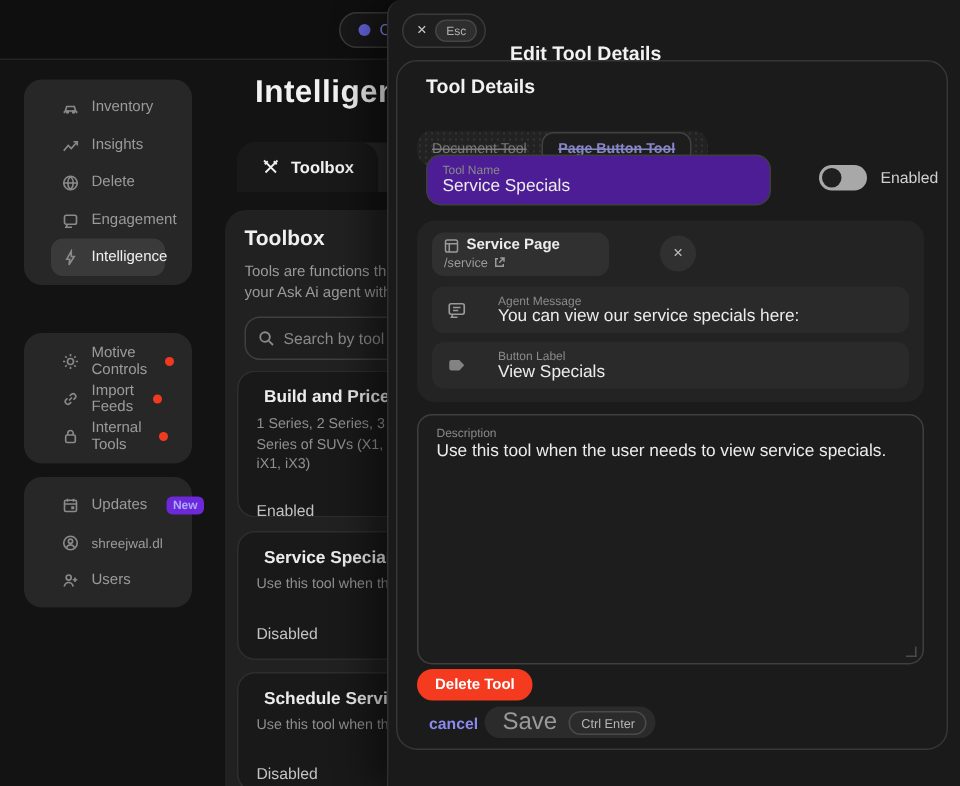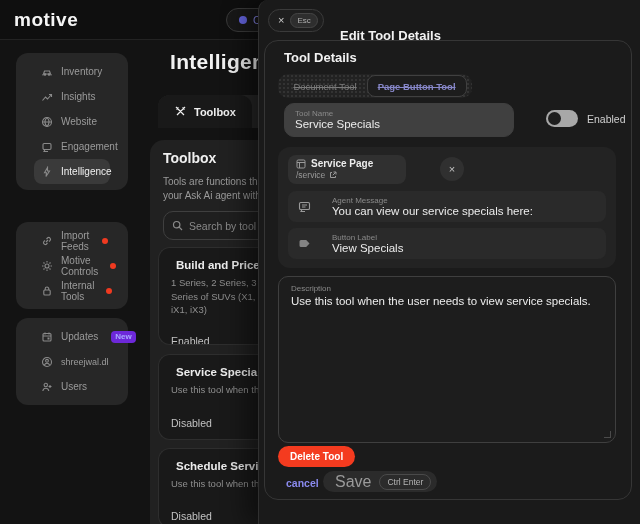--- a/index.html
+++ b/index.html
@@ -72,29 +72,29 @@
   #esc-pill .kbd { background:#2e2e2e; border:1px solid #454545; border-radius:8px;
     font-size:8px; color:#b0b0b0; padding:2px 6px; }
   #panel-title { position:absolute; left:340px; top:28px; font-size:13px;
     font-weight:700; color:#f2f2f2; z-index:6; }
 
   #tool-card { position:absolute; left:264px; top:40px; width:368px; height:460px;
     background:#1b1b1b; border:1px solid #363636; border-radius:14px; z-index:6; }
   #tool-card-title { position:absolute; left:284px; top:50px; font-size:13px;
     font-weight:700; color:#f2f2f2; z-index:7; }
 
-  #segmented { position:absolute; left:278px; top:74px; width:194px; height:24px;
+  #segmented { position:absolute; left:278px; top:87px; width:194px; height:24px;
     background:#222; border-radius:10px; display:flex; align-items:center; z-index:7;
-    background-image:radial-gradient(#333 0.8px, transparent 0.8px); background-size:4px 4px;justify-content:center; }
+    background-image:radial-gradient(#333 0.8px, transparent 0.8px); background-size:4px 4px; }
   .seg-opt { font-size:9.5px; color:#7a7a7a; text-decoration:line-through;
     padding:0 10px; white-space:nowrap; }
   .seg-opt.sel { background:#1d1d1d; border:1px solid #404040; border-radius:8px;
     height:22px; display:flex; align-items:center; color:#8787c9; font-weight:600; }
 
-  .field { border:1px solid #3f3f3f; border-radius:10px; background:#404040; z-index:7; }
+  .field { border:1px solid #3f3f3f; border-radius:10px; background:#4c1d95; z-index:7; }
   .f-label { font-size:8px; color:#8a8a8a; }
   .f-value { font-size:11.5px; color:#ececec; }
 
   #toolname-field { position:absolute; left:284px; top:103px; width:230px; height:34px;
     padding:5px 10px; }
   #toggle-wrap { position:absolute; left:546px; top:110px; display:flex;
     align-items:center; gap:9px; z-index:7; }
   #toggle { width:32px; height:17px; background:#a8a8a8; border-radius:9px; position:relative; }
   #toggle .knob { position:absolute; left:2px; top:2px; width:13px; height:13px;
     border-radius:50%; background:#1f1f1f; }
@@ -131,21 +131,20 @@
   #save-btn .lbl { font-size:16px; color:#9a9a9a; }
   #save-btn .kbd { border:1px solid #4a4a4a; border-radius:9px; font-size:8.5px;
     color:#b5b5b5; padding:2px 7px; }
 
   svg { display:block; }
 </style>
 </head>
 <body>
 
 <div id="topbar">
-  <div id="logo">motive</div>
   <div id="cache-btn">
     <span class="dot"></span>
     <span>Cache</span>
   </div>
 </div>
 
 <div class="side-card" style="top:53px;">
   <div class="side-item">
     <span class="ic">
       <svg width="12" height="12" viewBox="0 0 12 12" fill="none" stroke="currentColor" stroke-width="1.1">
@@ -165,21 +164,21 @@
     </span>
     <span>Insights</span>
   </div>
   <div class="side-item">
     <span class="ic">
       <svg width="12" height="12" viewBox="0 0 12 12" fill="none" stroke="currentColor" stroke-width="1.1">
           <circle cx="6" cy="6" r="4.5"></circle>
           <path d="M1.5 6h9M6 1.5c-2.5 2.7-2.5 6.3 0 9M6 1.5c2.5 2.7 2.5 6.3 0 9"></path>
         </svg>
     </span>
-    <span>Website</span>
+    <span>Delete</span>
   </div>
   <div class="side-item">
     <span class="ic">
       <svg width="12" height="12" viewBox="0 0 12 12" fill="none" stroke="currentColor" stroke-width="1.1">
           <rect x="2" y="2.5" width="8" height="6" rx="1.2"></rect>
           <path d="M4 8.5 3 10.5h4"></path>
         </svg>
     </span>
     <span>Engagement</span>
   </div>
@@ -190,34 +189,34 @@
         </svg>
     </span>
     <span>Intelligence</span>
   </div>
 </div>
 
 <div class="side-card" style="top:222px;">
   <div class="side-item">
     <span class="ic">
       <svg width="12" height="12" viewBox="0 0 12 12" fill="none" stroke="currentColor" stroke-width="1.1">
-          <path d="M5 7 7 5M4 5.5 2.8 6.7a1.8 1.8 0 0 0 2.5 2.5L6.5 8M8 6.5l1.2-1.2a1.8 1.8 0 0 0-2.5-2.5L5.5 4"></path>
-        </svg>
-    </span>
-    <span>Import Feeds</span>
-    <span class="rdot"></span>
-  </div>
-  <div class="side-item">
-    <span class="ic">
-      <svg width="12" height="12" viewBox="0 0 12 12" fill="none" stroke="currentColor" stroke-width="1.1">
           <circle cx="6" cy="6" r="2"></circle>
           <path d="M6 1v1.5M6 9.5V11M1 6h1.5M9.5 6H11M2.5 2.5l1 1M8.5 8.5l1 1M9.5 2.5l-1 1M3.5 8.5l-1 1"></path>
         </svg>
     </span>
     <span>Motive Controls</span>
+    <span class="rdot"></span>
+  </div>
+  <div class="side-item">
+    <span class="ic">
+      <svg width="12" height="12" viewBox="0 0 12 12" fill="none" stroke="currentColor" stroke-width="1.1">
+          <path d="M5 7 7 5M4 5.5 2.8 6.7a1.8 1.8 0 0 0 2.5 2.5L6.5 8M8 6.5l1.2-1.2a1.8 1.8 0 0 0-2.5-2.5L5.5 4"></path>
+        </svg>
+    </span>
+    <span>Import Feeds</span>
     <span class="rdot"></span>
   </div>
   <div class="side-item">
     <span class="ic">
       <svg width="12" height="12" viewBox="0 0 12 12" fill="none" stroke="currentColor" stroke-width="1.1">
           <rect x="2.8" y="5" width="6.4" height="5" rx="1"></rect>
           <path d="M4.2 5V3.8a1.8 1.8 0 0 1 3.6 0V5"></path>
         </svg>
     </span>
     <span>Internal Tools</span>

